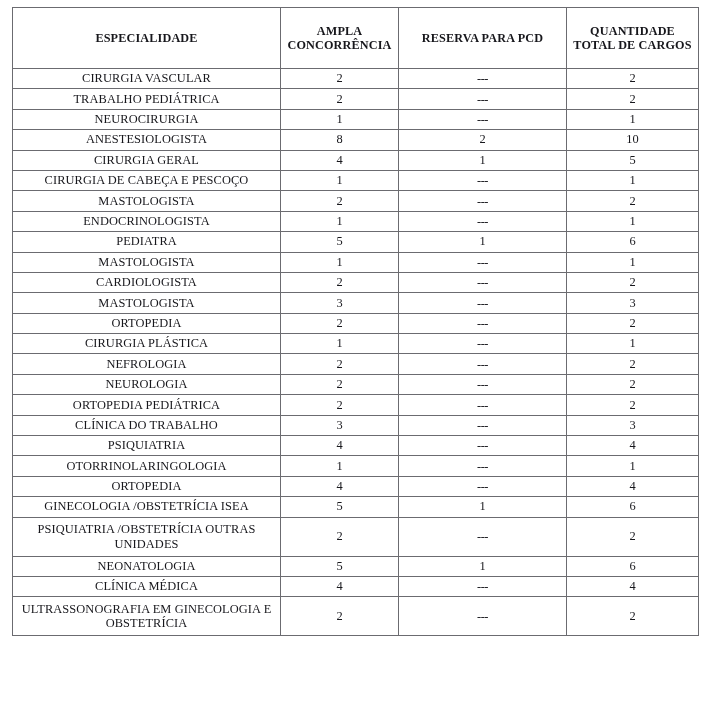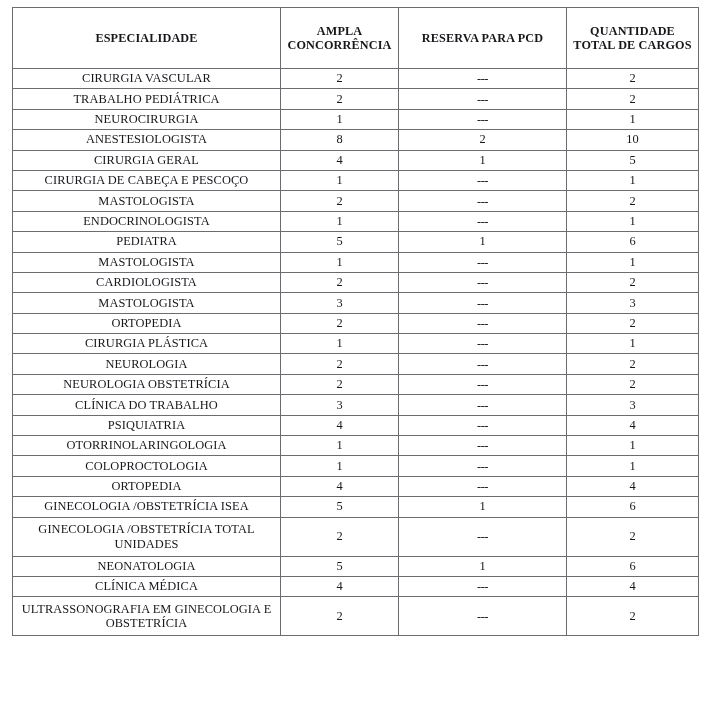--- a/index.html
+++ b/index.html
@@ -181,27 +181,33 @@
             <td class="cell-dash">---</td>
             <td class="cell-num">2</td>
           </tr>
           <tr>
             <td class="cell-spec">CIRURGIA PLÁSTICA</td>
             <td class="cell-num">1</td>
             <td class="cell-dash">---</td>
             <td class="cell-num">1</td>
           </tr>
           <tr>
+            <td class="cell-spec">NEFROLOGIA</td>
+            <td class="cell-num">2</td>
+            <td class="cell-dash">---</td>
+            <td class="cell-num">2</td>
+          </tr>
+          <tr>
             <td class="cell-spec">NEUROLOGIA</td>
             <td class="cell-num">2</td>
             <td class="cell-dash">---</td>
             <td class="cell-num">2</td>
           </tr>
           <tr>
-            <td class="cell-spec">NEUROLOGIA OBSTETRÍCIA</td>
+            <td class="cell-spec">ORTOPEDIA PEDIÁTRICA</td>
             <td class="cell-num">2</td>
             <td class="cell-dash">---</td>
             <td class="cell-num">2</td>
           </tr>
           <tr>
             <td class="cell-spec">CLÍNICA DO TRABALHO</td>
             <td class="cell-num">3</td>
             <td class="cell-dash">---</td>
             <td class="cell-num">3</td>
           </tr>
@@ -211,39 +217,33 @@
             <td class="cell-dash">---</td>
             <td class="cell-num">4</td>
           </tr>
           <tr>
             <td class="cell-spec">OTORRINOLARINGOLOGIA</td>
             <td class="cell-num">1</td>
             <td class="cell-dash">---</td>
             <td class="cell-num">1</td>
           </tr>
           <tr>
-            <td class="cell-spec">COLOPROCTOLOGIA</td>
-            <td class="cell-num">1</td>
-            <td class="cell-dash">---</td>
-            <td class="cell-num">1</td>
-          </tr>
-          <tr>
             <td class="cell-spec">ORTOPEDIA</td>
             <td class="cell-num">4</td>
             <td class="cell-dash">---</td>
             <td class="cell-num">4</td>
           </tr>
           <tr>
             <td class="cell-spec">GINECOLOGIA /OBSTETRÍCIA ISEA</td>
             <td class="cell-num">5</td>
             <td class="cell-num">1</td>
             <td class="cell-num">6</td>
           </tr>
           <tr class="tall">
-            <td class="cell-spec">GINECOLOGIA /OBSTETRÍCIA TOTAL UNIDADES</td>
+            <td class="cell-spec">PSIQUIATRIA /OBSTETRÍCIA OUTRAS UNIDADES</td>
             <td class="cell-num">2</td>
             <td class="cell-dash">---</td>
             <td class="cell-num">2</td>
           </tr>
           <tr>
             <td class="cell-spec">NEONATOLOGIA</td>
             <td class="cell-num">5</td>
             <td class="cell-num">1</td>
             <td class="cell-num">6</td>
           </tr>

